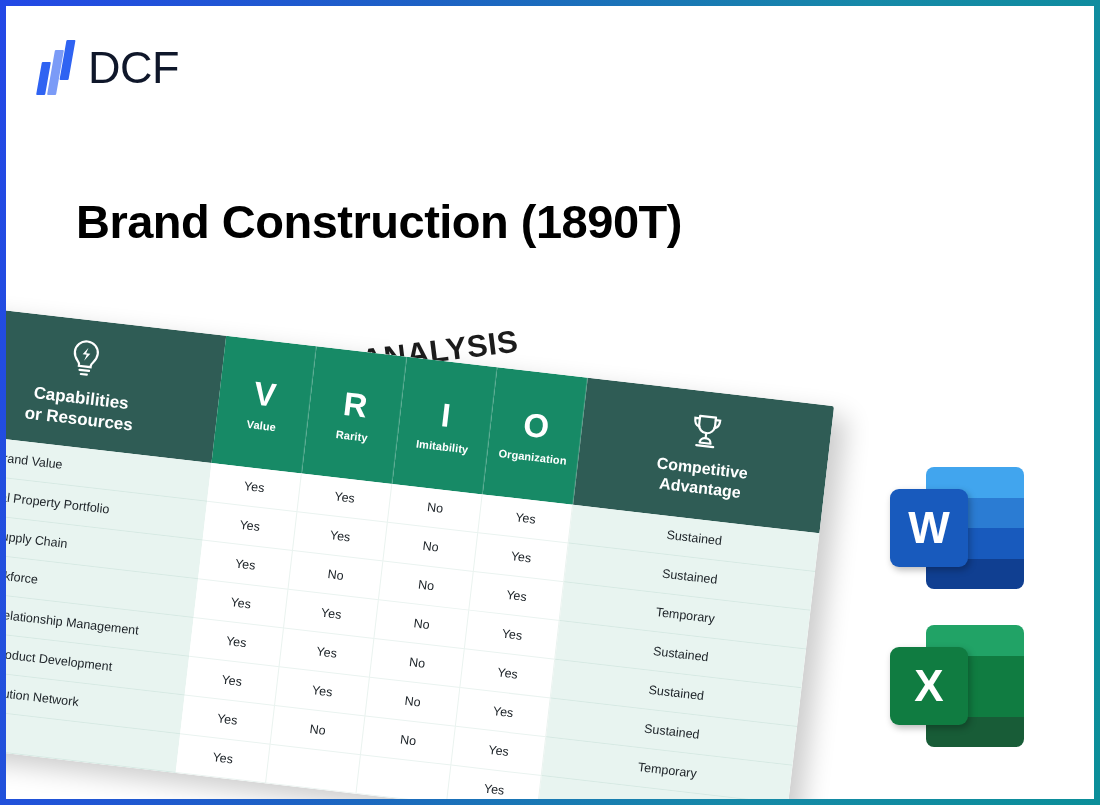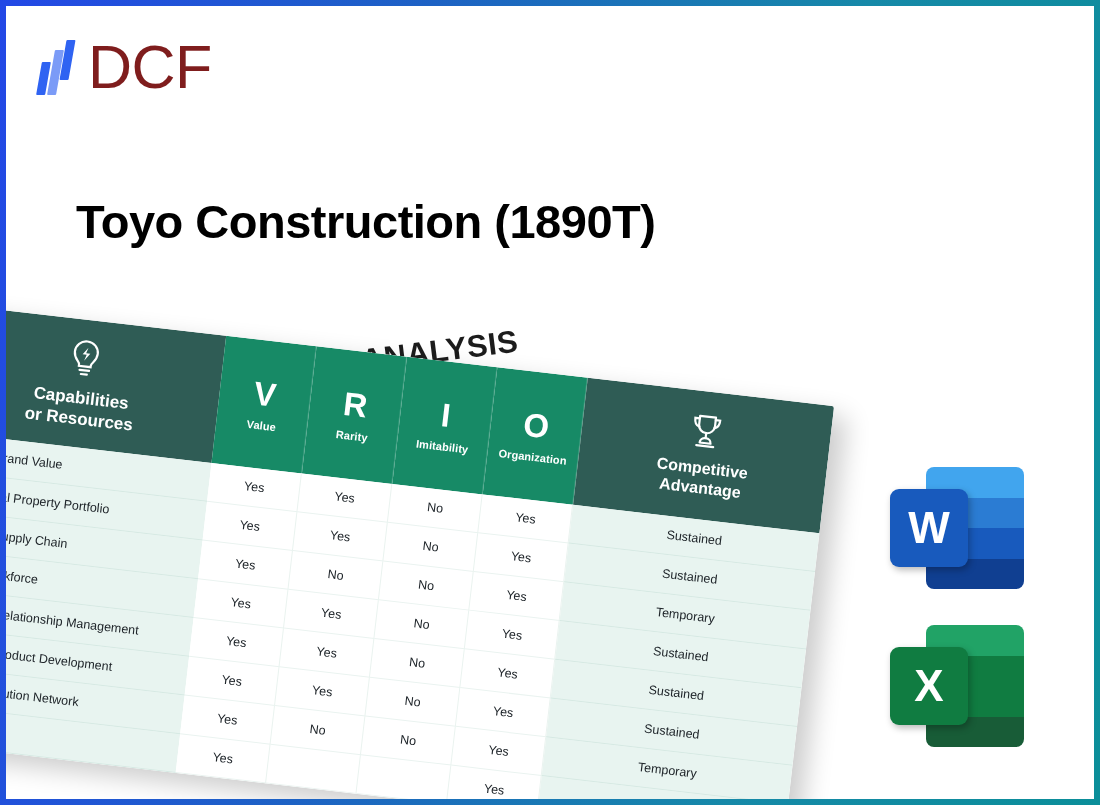--- a/index.html
+++ b/index.html
@@ -55,24 +55,24 @@
   }
   .bar-b {
     left: 13px; top: 12px; width: 9px; height: 45px;
     background: #7b9bf7;
   }
   .bar-c {
     left: 25px; top: 2px; width: 9px; height: 40px;
     background: #2f63f2;
   }
   .logo-text {
-    font-size: 61px;
+    font-size: 45px;
     font-weight: 400;
     letter-spacing: -0.5px;
-    color: #7f1d1d;
+    color: #0f172a;
     font-family: "Liberation Sans", sans-serif;
     line-height: 1;
   }
 
   
   .doc-title {
     position: absolute;
     left: 70px;
     top: 188px;
     font-size: 47px;
@@ -269,21 +269,21 @@
 
     <div class="logo-wrap">
       <div class="logo-mark">
         <span class="bar-a"></span>
         <span class="bar-b"></span>
         <span class="bar-c"></span>
       </div>
       <div class="logo-text">DCF</div>
     </div>
 
-    <div class="doc-title">Toyo Construction (1890T)</div>
+    <div class="doc-title">Brand Construction (1890T)</div>
 
     <div class="vrio-heading">VRIO ANALYSIS</div>
 
     <div class="table-stage">
       <div class="table-card">
         <table class="vrio-table">
           <thead>
             <tr>
               <th class="h-cap">
                 <svg class="cap-icon" width="36" height="42" viewBox="0 0 36 42" fill="none">

